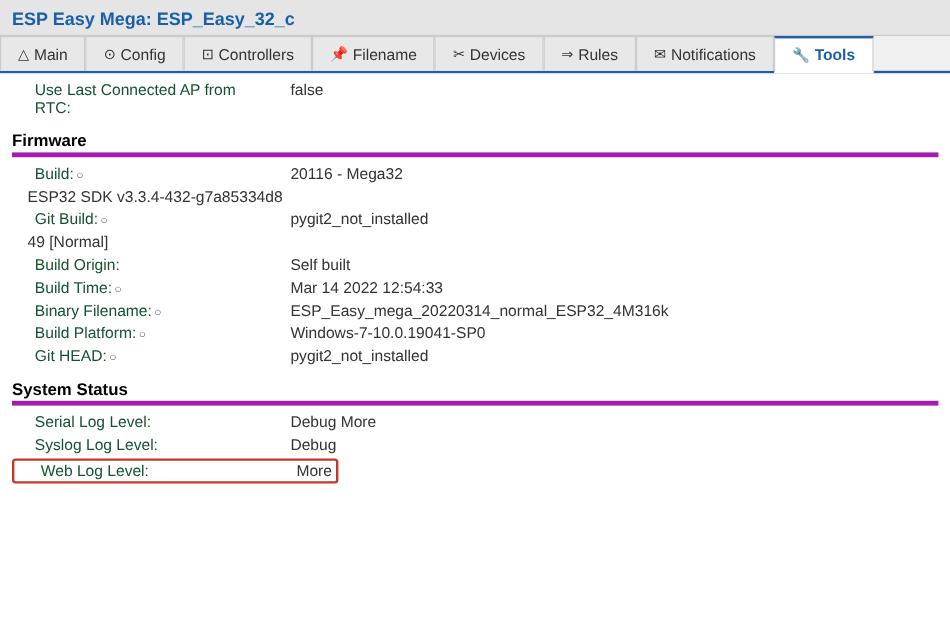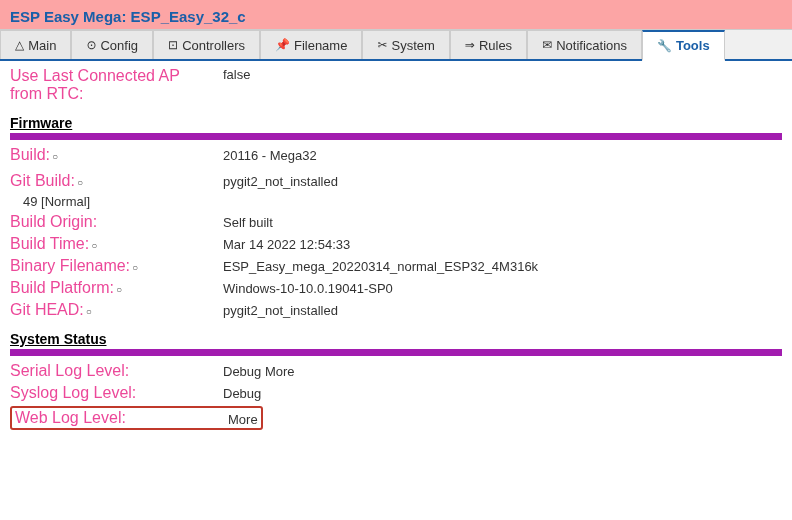--- a/index.html
+++ b/index.html
@@ -5,21 +5,21 @@
     * { margin: 0; padding: 0; box-sizing: border-box; }
     body {
       font-family: Arial, sans-serif;
       font-size: 13px;
       background: #fff;
       width: 792px;
       height: 520px;
       overflow: hidden;
     }
     #title-bar {
-      background: #fca5a5;
+      background: #e5e5e5;
       padding: 8px 10px 4px 10px;
       border-bottom: 1px solid #ccc;
     }
     #title-bar h1 {
       font-size: 15px;
       font-weight: bold;
       color: #1a5fa8;
     }
     #nav-tabs {
       display: flex;
@@ -60,44 +60,44 @@
       overflow-y: auto;
       height: calc(520px - 80px);
     }
     .info-row {
       display: flex;
       padding: 2px 0;
       align-items: baseline;
     }
     .info-label {
       width: 200px;
-      color: #ec4899;
+      color: #14532d;
       flex-shrink: 0;
-      font-size: 16px;
+      font-size: 13px;
+      margin-left: 19px;
     }
     .info-value {
       color: #333;
       font-size: 13px;
       margin-left: 13px;
     }
     .dot-indicator::after {
       content: '○';
       font-size: 10px;
       color: #555;
       margin-left: 2px;
     }
     .section-header {
       font-weight: bold;
       font-size: 14px;
       margin-top: 10px;
       margin-bottom: 4px;
       color: #000;
-      border-bottom: 7px solid #a21caf;
+      border-bottom: 4px solid #a21caf;
       padding-bottom: 2px;
-      text-decoration: underline;
     }
     .pre-section-row {
       display: flex;
       padding: 2px 0;
     }
     .highlighted-row {
       border: 2px solid #c0392b;
       border-radius: 3px;
       padding: 1px 3px;
       display: inline-flex;
@@ -123,21 +123,21 @@
     <div class="nav-tab">
       <span class="tab-icon">⊡</span>
       <span>Controllers</span>
     </div>
     <div class="nav-tab">
       <span class="tab-icon">📌</span>
       <span>Filename</span>
     </div>
     <div class="nav-tab">
       <span class="tab-icon">✂</span>
-      <span>System</span>
+      <span>Devices</span>
     </div>
     <div class="nav-tab">
       <span class="tab-icon">⇒</span>
       <span>Rules</span>
     </div>
     <div class="nav-tab">
       <span class="tab-icon">✉</span>
       <span>Notifications</span>
     </div>
     <div class="nav-tab active">
@@ -152,20 +152,21 @@
     <span class="info-value">false</span>
   </div>
 
   <div class="section-header" id="firmware-header">Firmware</div>
   <div id="firmware-rows">
       <div class="info-row">
         <span class="info-label dot-indicator">Build:</span>
         <span class="info-value">20116 - Mega32</span>
       </div>
       <div class="info-row">
+        <span class="info-value">ESP32 SDK v3.3.4-432-g7a85334d8</span>
       </div>
       <div class="info-row">
         <span class="info-label dot-indicator">Git Build:</span>
         <span class="info-value">pygit2_not_installed</span>
       </div>
       <div class="info-row">
         <span class="info-value">49 [Normal]</span>
       </div>
       <div class="info-row">
         <span class="info-label">Build Origin:</span>
@@ -174,21 +175,21 @@
       <div class="info-row">
         <span class="info-label dot-indicator">Build Time:</span>
         <span class="info-value">Mar 14 2022 12:54:33</span>
       </div>
       <div class="info-row">
         <span class="info-label dot-indicator">Binary Filename:</span>
         <span class="info-value">ESP_Easy_mega_20220314_normal_ESP32_4M316k</span>
       </div>
       <div class="info-row">
         <span class="info-label dot-indicator">Build Platform:</span>
-        <span class="info-value">Windows-10-10.0.19041-SP0</span>
+        <span class="info-value">Windows-7-10.0.19041-SP0</span>
       </div>
       <div class="info-row">
         <span class="info-label dot-indicator">Git HEAD:</span>
         <span class="info-value">pygit2_not_installed</span>
       </div>
     </div>
 
   <div class="section-header" id="system-status-header">System Status</div>
   <div id="system-status-rows">
       <div class="info-row">

